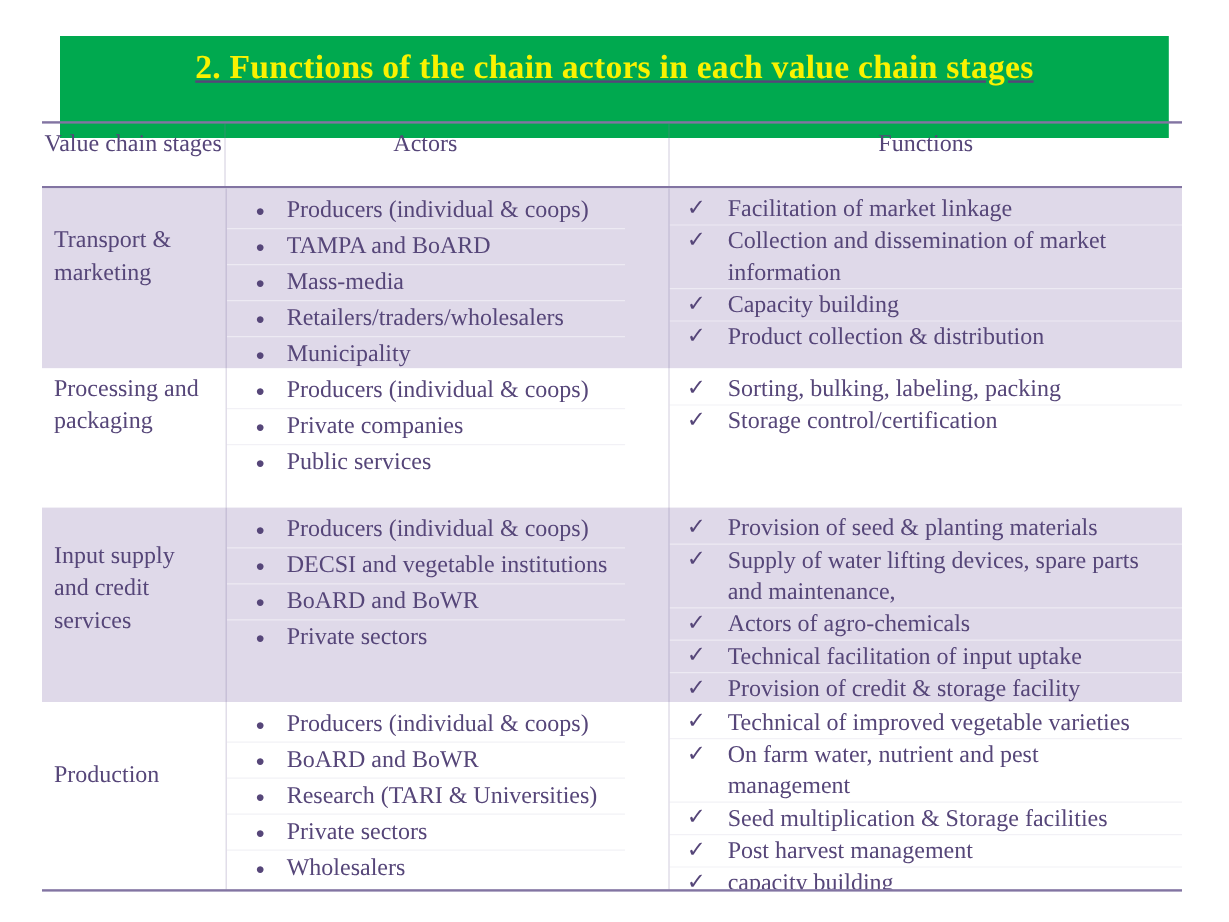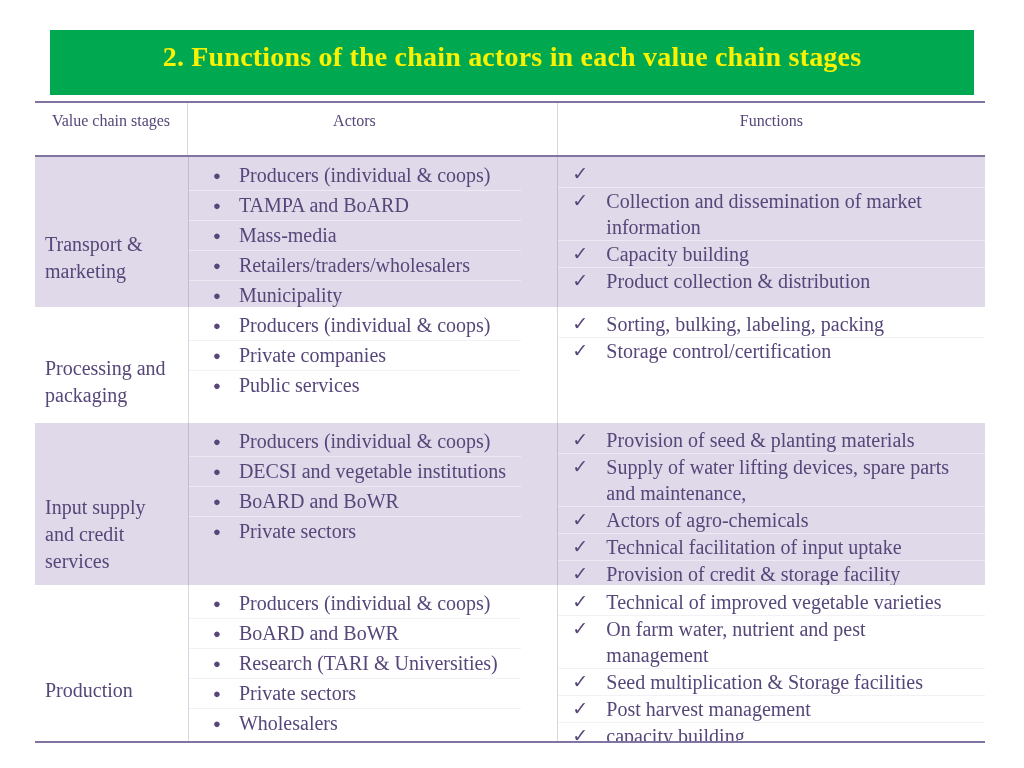--- a/index.html
+++ b/index.html
@@ -4,60 +4,59 @@
 <style>
   html,body{margin:0;padding:0;}
   body{
     width:1024px;height:768px;position:relative;overflow:hidden;
     background:#ffffff;
     font-family:"Liberation Serif","DejaVu Serif",serif;
     color:#564679;
   }
   
   .banner{
-    position:absolute;left:50px;top:30px;width:924px;height:65px;
-    background:#00A94F;z-index:1;
+    position:absolute;left:50px;top:30px;width:924px;height:85px;
+    background:#00A94F;z-index:1;text-decoration:underline;
   }
   .banner .title{
     margin:0;padding-top:11px;text-align:center;
     font-size:28px;font-weight:bold;color:#FAF200;
     letter-spacing:.2px;
   }
   
   .rule-top{
     position:absolute;left:35px;top:101px;width:950px;height:2px;
     background:#8274A2;z-index:3;
   }
   
   .vtable{
     position:absolute;left:35px;top:103px;width:950px;z-index:2;
   }
   .trow{display:flex;box-sizing:border-box;}
   .thead{
     height:54px;border-bottom:2px solid #8274A2;
   }
   .thead .cell{
-    font-size:16px;text-align:center;padding-top:5px;line-height:25px;
+    font-size:20px;text-align:center;padding-top:5px;line-height:25px;
   }
   .cell{box-sizing:border-box;overflow:hidden;}
   .cell + .cell{border-left:1px solid rgba(130,116,162,0.30);}
   .col-stage{width:158px;}
   .col-actors{width:347px;}
   .col-functions{width:445px;margin-left:36px;}
   .shaded{background:#DFD9E9;}
   .plain{background:#ffffff;}
   .row1{height:150px;}
   .row2{height:116px;}
   .row3{height:162px;}
   .row4{height:158px;border-bottom:2px solid #8274A2;}
   
   .stage{
     font-size:20px;line-height:27px;
     padding:0 18px 0 10px;
-    margin-top:44px;
   }
   .row1 .stage{padding-top:30px;}
   .row2 .stage{padding-top:4px;}
   .row3 .stage{padding-top:27px;}
   .row4 .stage{padding-top:48px;}
   
   .li{display:flex;align-items:flex-start;font-size:20px;}
   .actors-list{padding-top:4px;}
   .actors-list .li{line-height:29px;padding-left:22px;}
   .actors-list .li + .li{border-top:1px solid rgba(255,255,255,0.45);}
@@ -109,20 +108,21 @@
           <span class="litext">Retailers/traders/wholesalers</span>
         </div>
       <div class="li">
           <span class="marker bullet">●</span>
           <span class="litext">Municipality</span>
         </div>
     </div>
     <div class="cell col-functions fn-list">
       <div class="li">
           <span class="marker check">✓</span>
+          <span class="litext">Facilitation of market linkage</span>
         </div>
       <div class="li">
           <span class="marker check">✓</span>
           <span class="litext">Collection and dissemination of market information</span>
         </div>
       <div class="li">
           <span class="marker check">✓</span>
           <span class="litext">Capacity building</span>
         </div>
       <div class="li">

